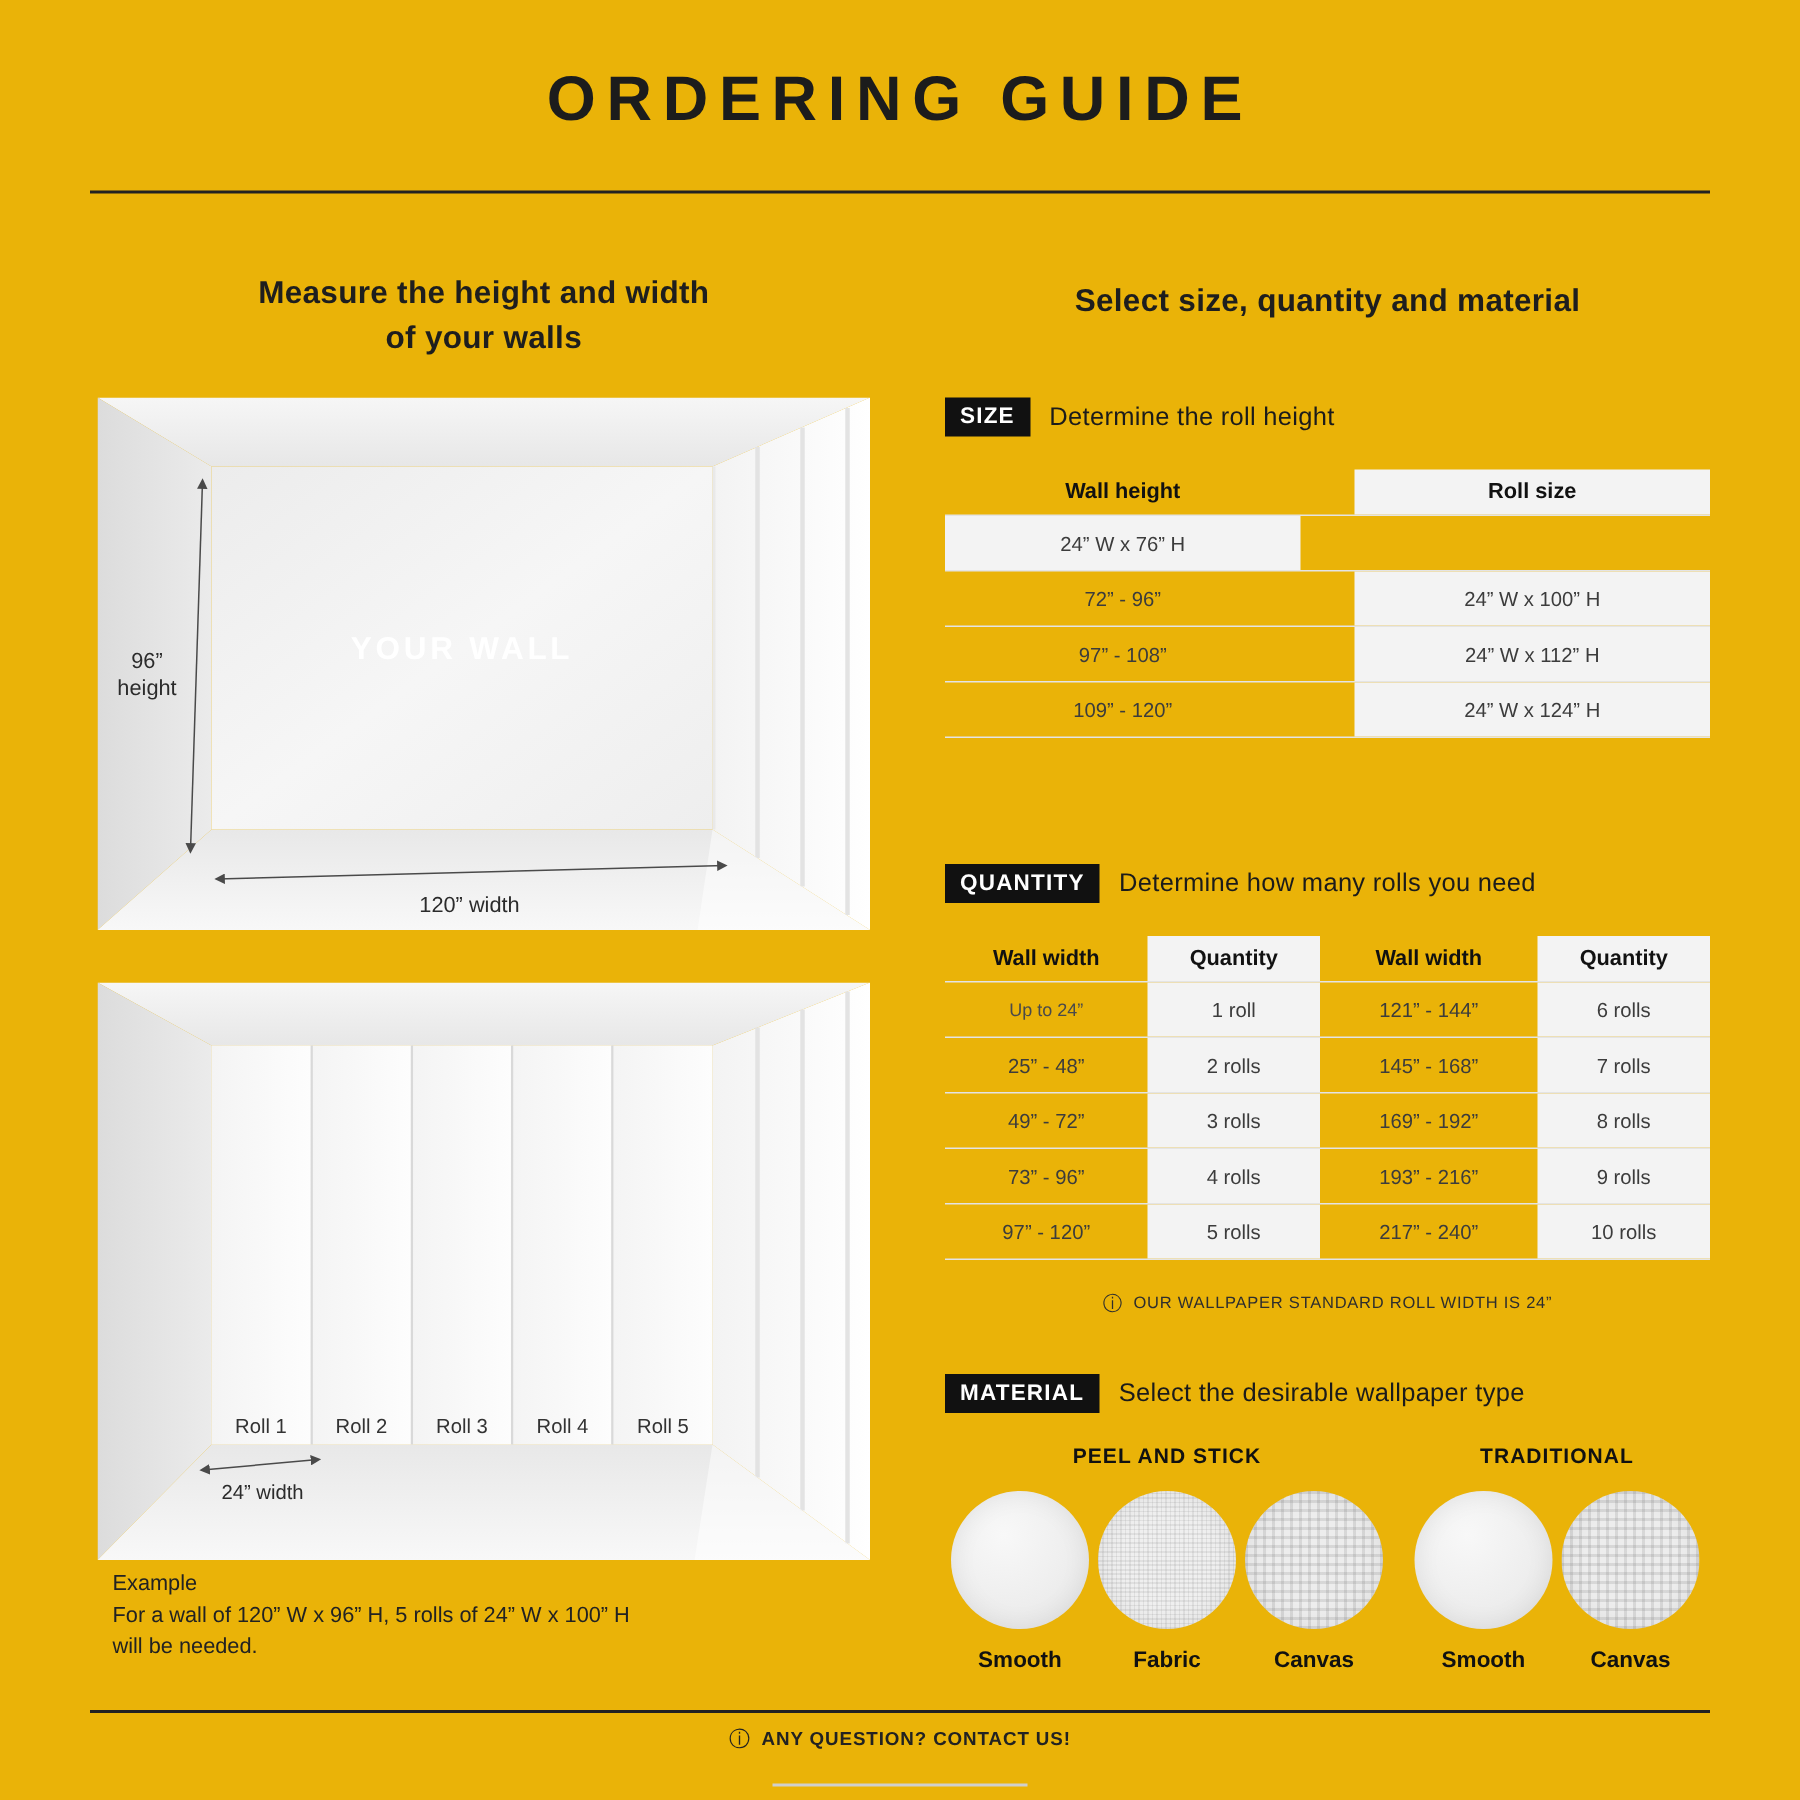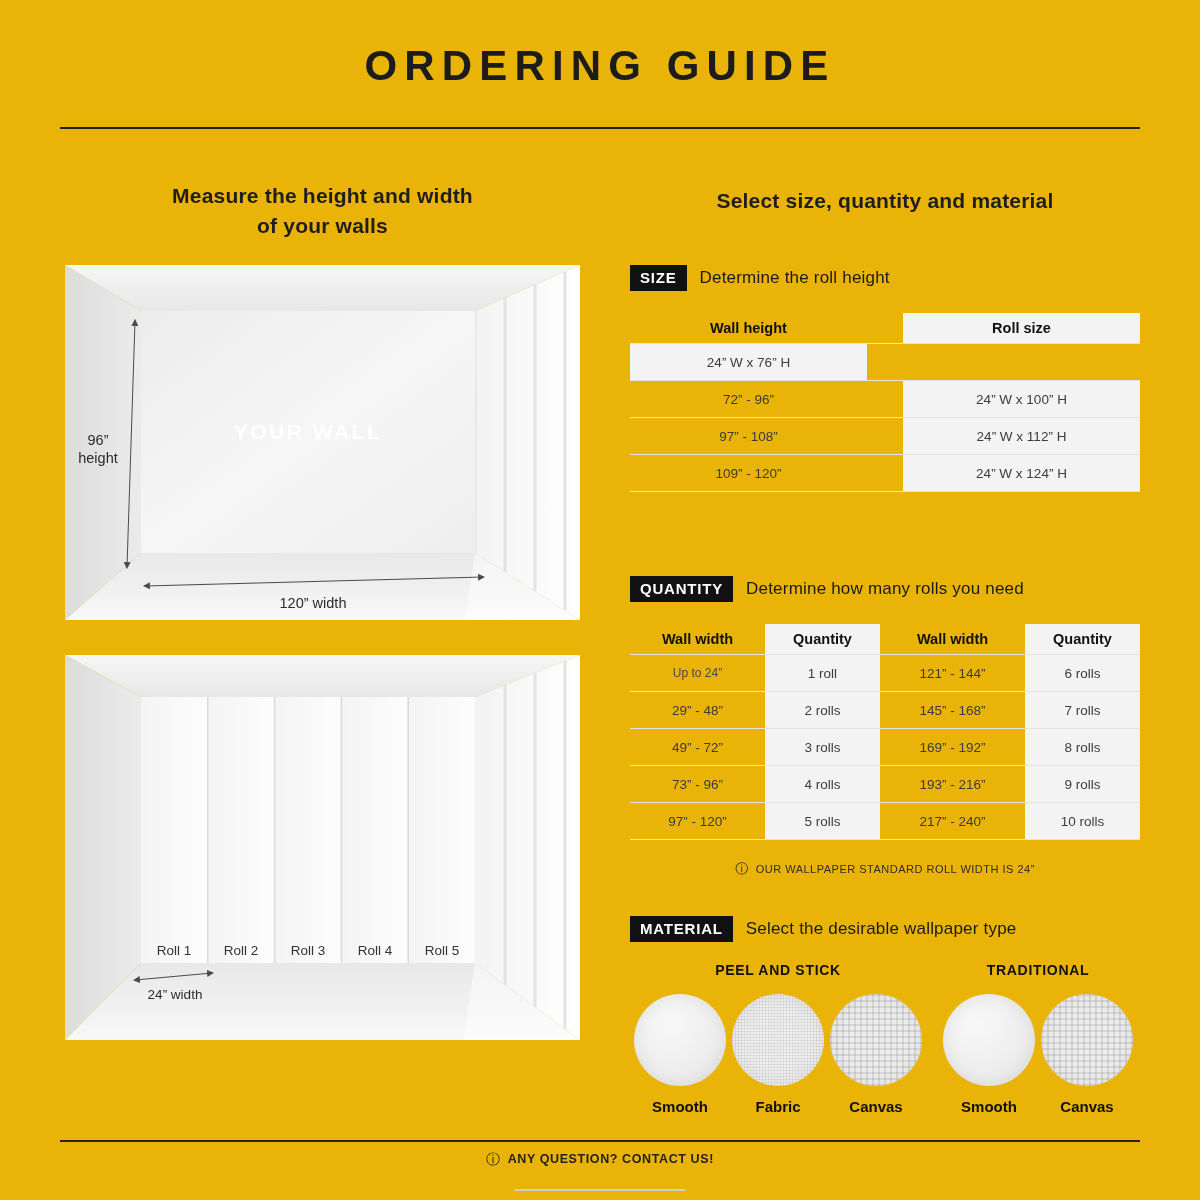--- a/index.html
+++ b/index.html
@@ -180,20 +180,25 @@
       <text x="109" y="300" text-anchor="middle" font-size="13.5" fill="#333">Roll 1</text>
       <text x="176" y="300" text-anchor="middle" font-size="13.5" fill="#333">Roll 2</text>
       <text x="243" y="300" text-anchor="middle" font-size="13.5" fill="#333">Roll 3</text>
       <text x="310" y="300" text-anchor="middle" font-size="13.5" fill="#333">Roll 4</text>
       <text x="377" y="300" text-anchor="middle" font-size="13.5" fill="#333">Roll 5</text>
       <line x1="70" y1="325" x2="147" y2="318" stroke="#4a4a4a" stroke-width="1" marker-start="url(#arr2)" marker-end="url(#arr2)"></line>
       <text x="110" y="344" text-anchor="middle" font-size="13.5" fill="#2b2b2b">24” width</text>
     </svg>
   </div>
 
+  <div class="example">
+    <div>Example</div>
+    <div>For a wall of 120” W x 96” H, 5 rolls of 24” W x 100” H</div>
+    <div>will be needed.</div>
+  </div>
 
   <h2 class="col-heading right">Select size, quantity and material</h2>
 
   <div class="section size">
     <div class="section-head">
       <span class="badge">SIZE</span>
       <span class="subtitle">Determine the roll height</span>
     </div>
     <div class="tbl">
       <div class="t-row size-grid head">
@@ -230,21 +235,21 @@
         <div class="t-cell head">Wall width</div>
         <div class="t-cell head shaded">Quantity</div>
       </div>
       <div class="t-row qty-grid">
         <div class="t-cell small">Up to 24”</div>
         <div class="t-cell shaded">1 roll</div>
         <div class="t-cell">121” - 144”</div>
         <div class="t-cell shaded">6 rolls</div>
       </div>
       <div class="t-row qty-grid">
-        <div class="t-cell">29” - 48”</div>
+        <div class="t-cell">25” - 48”</div>
         <div class="t-cell shaded">2 rolls</div>
         <div class="t-cell">145” - 168”</div>
         <div class="t-cell shaded">7 rolls</div>
       </div>
       <div class="t-row qty-grid">
         <div class="t-cell">49” - 72”</div>
         <div class="t-cell shaded">3 rolls</div>
         <div class="t-cell">169” - 192”</div>
         <div class="t-cell shaded">8 rolls</div>
       </div>

